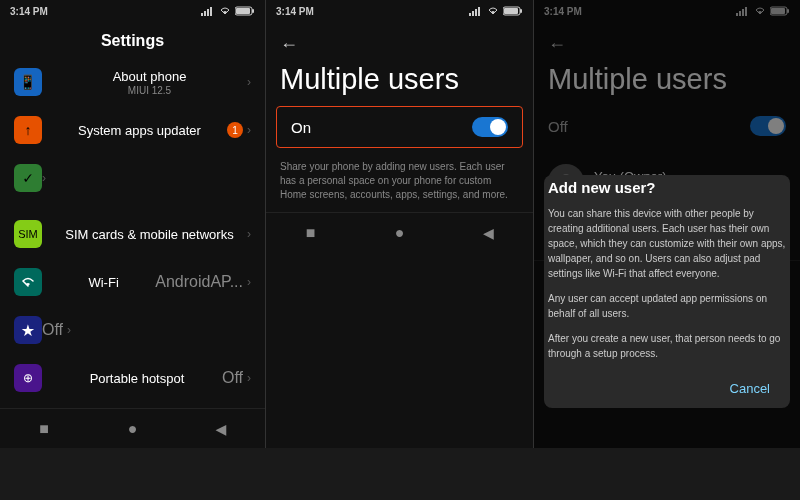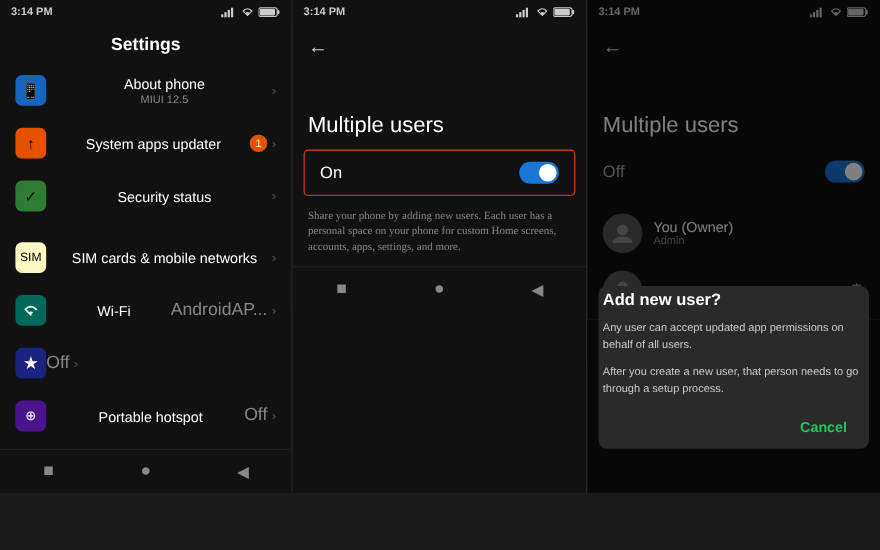--- a/index.html
+++ b/index.html
@@ -71,21 +71,21 @@
       border-radius: 6px;
       display: flex;
       align-items: center;
       justify-content: center;
       font-size: 14px;
       flex-shrink: 0;
     }
     .icon-blue { background: #1565c0; }
     .icon-orange { background: #e65100; }
     .icon-green { background: #2e7d32; }
-    .icon-blue2 { background: #fef9c3; }
+    .icon-blue2 { background: #84cc16; }
     .icon-teal { background: #00695c; }
     .icon-blue3 { background: #1a237e; }
     .icon-purple { background: #4a148c; }
     .icon-indigo { background: #283593; }
 
     .item-text {
       flex: 1;
       margin-left: 10px;
       text-align: center;
     }
@@ -146,24 +146,23 @@
 
     .back-arrow {
       padding: 10px 14px 4px;
       color: #ccc;
       font-size: 18px;
       cursor: pointer;
     }
 
     .panel-title {
       color: #fff;
-      font-size: 20px;
+      font-size: 29px;
       font-weight: 400;
       padding: 6px 14px 10px;
-      margin-top: 40px;
     }
 
     .toggle-row {
       display: flex;
       align-items: center;
       justify-content: space-between;
       padding: 10px 14px;
       border: 1.5px solid #e8441a;
       border-radius: 4px;
       margin: 0 10px 12px;
@@ -193,21 +192,20 @@
       left: 2px;
       transition: left 0.2s;
     }
     .toggle.on::after { left: 18px; }
 
     .description-text {
       color: #888;
       font-size: 10px;
       padding: 0 14px 10px;
       line-height: 1.4;
-      font-family: Liberation Serif, serif;
     }
 
     
     .panel3 {
       width: 266px;
       border-right: none;
     }
 
     .off-row {
       display: flex;
@@ -303,27 +301,26 @@
       margin-bottom: 10px;
     }
     .dialog-buttons {
       display: flex;
       justify-content: flex-end;
       gap: 10px;
       margin-top: 12px;
     }
     .btn-cancel {
       padding: 8px 16px;
-      color: #22c55e;
+      color: #7dd3fc;
       background: transparent;
       border: none;
       font-size: 13px;
       cursor: pointer;
       border-radius: 4px;
-      font-weight: bold;
     }
     .btn-ok {
       padding: 8px 24px;
       color: #fff;
       background: #1976d2;
       border: none;
       font-size: 13px;
       cursor: pointer;
       border-radius: 20px;
       position: relative;
@@ -371,23 +368,20 @@
       <div class="item-icon icon-orange">↑</div>
       <div class="item-text">
         <div class="item-label">System apps updater</div>
       </div>
       <div class="item-badge">1</div>
       <span class="item-chevron">›</span>
     </div>
 
     <div class="settings-item">
       <div class="item-icon icon-green">✓</div>
-      <div class="item-text">
-        <div class="item-label">Security status</div>
-      </div>
       <span class="item-chevron">›</span>
     </div>
 
     <div class="settings-item spacer-top">
       <div class="item-icon icon-blue2" style="font-size:11px;">SIM</div>
       <div class="item-text">
         <div class="item-label">SIM cards &amp; mobile networks</div>
       </div>
       <span class="item-chevron">›</span>
     </div>
@@ -535,20 +529,21 @@
     </div>
     <div class="user-info">
       <div class="user-name">Guest</div>
     </div>
     <div class="user-settings">⚙</div>
   </div>
 
   <div class="dialog-overlay">
     <div class="dialog">
       <div class="dialog-title">Add new user?</div>
+      <div class="dialog-body">You can share this device with other people by creating additional users. Each user has their own space, which they can customize with their own apps, wallpaper, and so on. Users can also adjust pad settings like Wi-Fi that affect everyone.</div>
       <div class="dialog-body">Any user can accept updated app permissions on behalf of all users.</div>
       <div class="dialog-body">After you create a new user, that person needs to go through a setup process.</div>
       <div class="dialog-buttons">
         <button class="btn-cancel">Cancel</button>
       </div>
     </div>
   </div>
 
   <div class="bottom-nav">
     <div class="nav-btn" style="color:#888;font-size:16px;">■</div>

